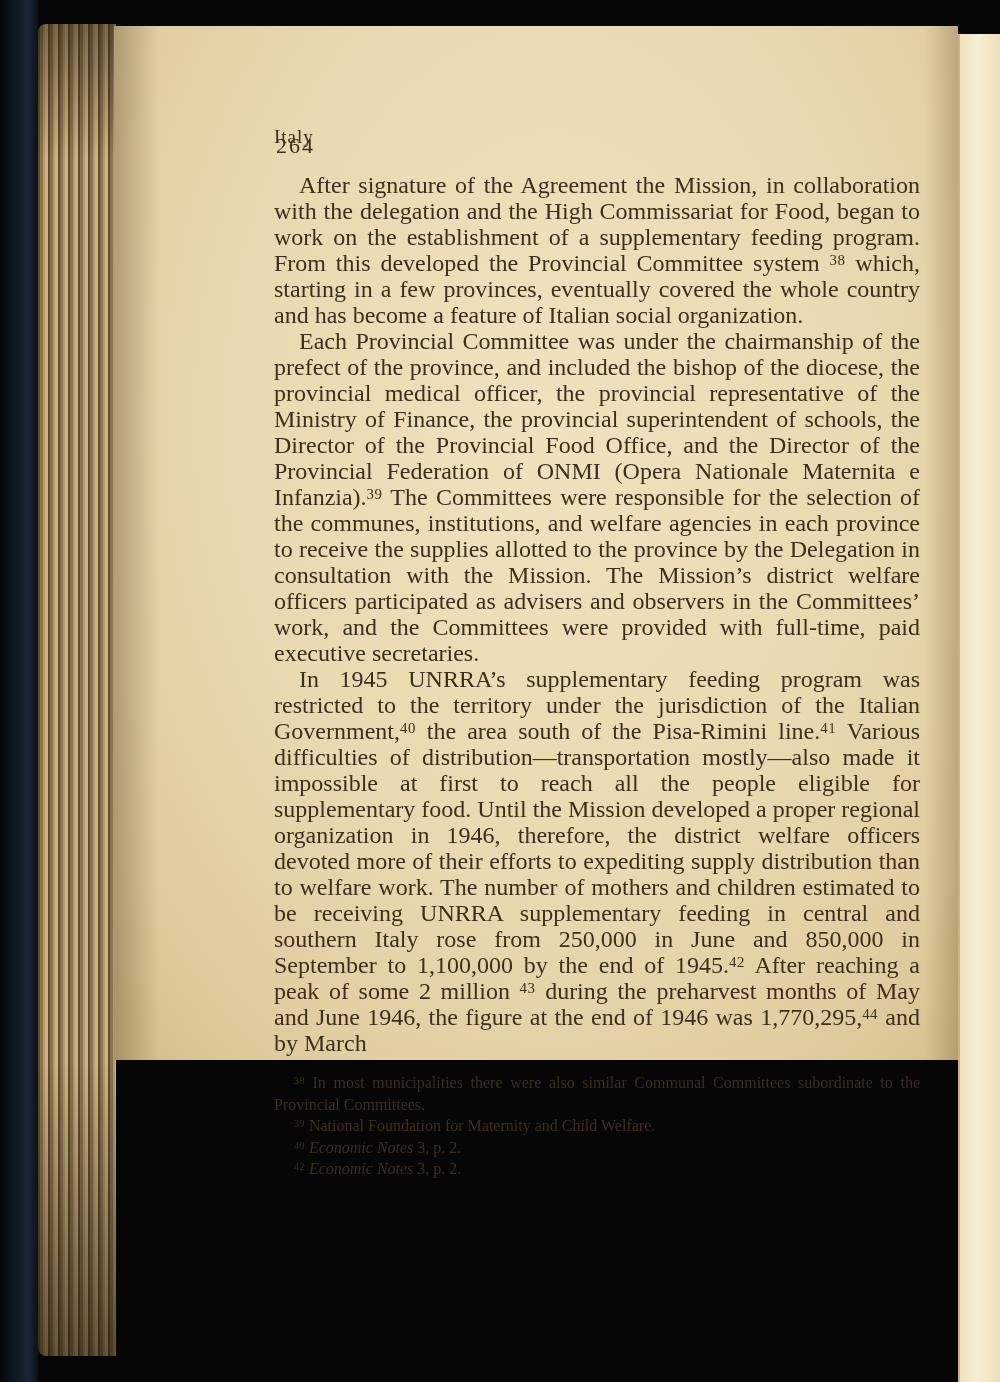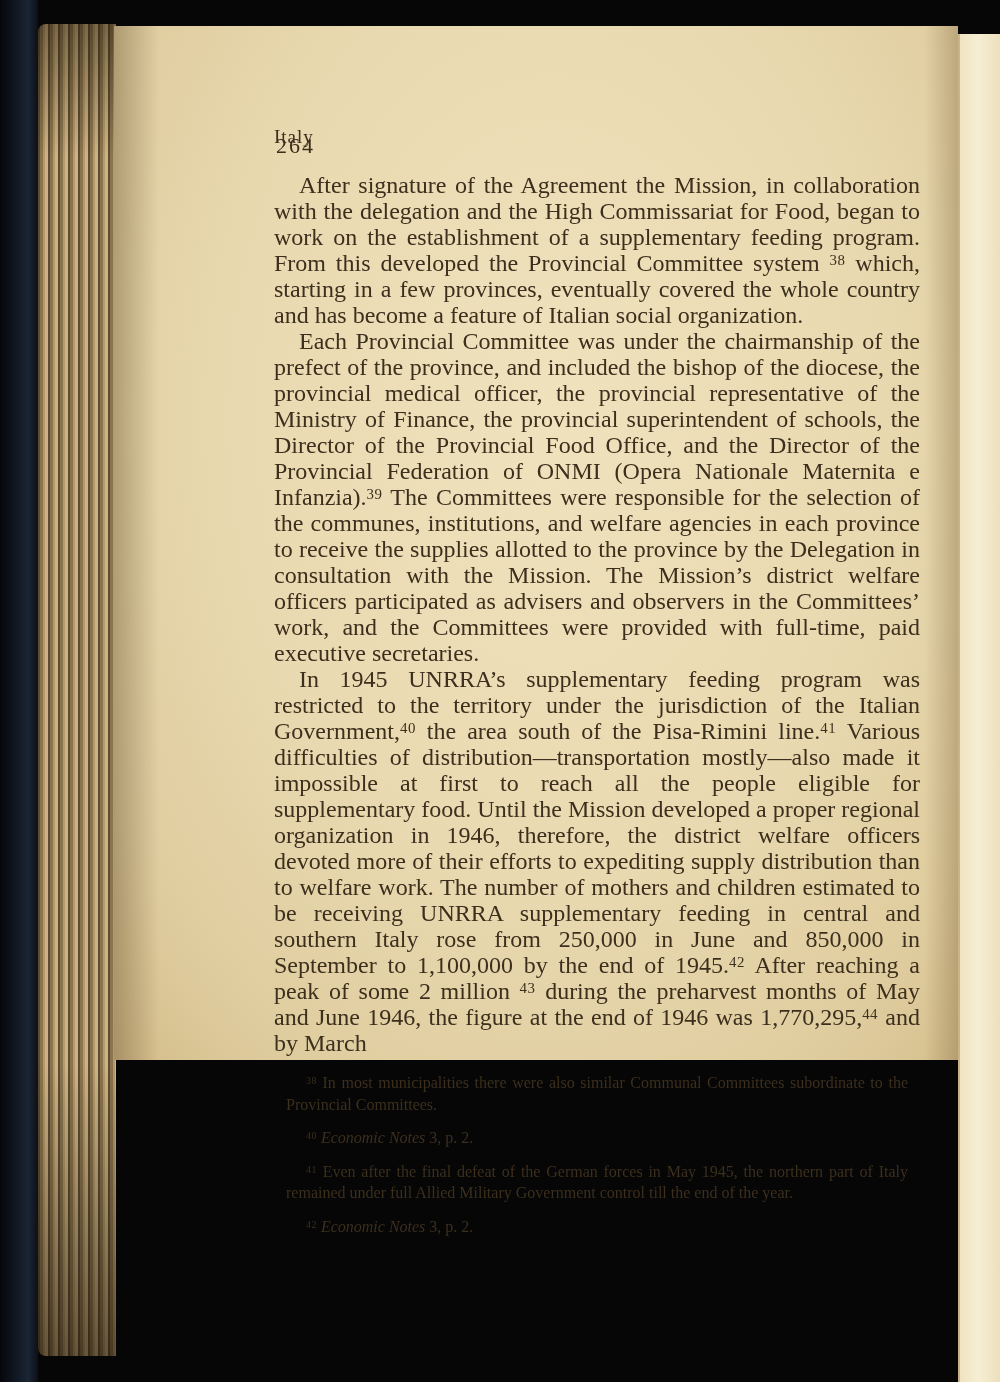--- a/index.html
+++ b/index.html
@@ -44,21 +44,21 @@
   .pageno { position: absolute; left: 2px; top: 7px; font-size: 22px; letter-spacing: 2px; }
   .running-head { display: block; font-size: 19px; letter-spacing: 1px; }
 
   .body-text { text-align: justify; font-size: 24px; line-height: 26px; }
   .para { margin: 0; text-indent: 25px; }
 
   sup { font-size: .62em; line-height: 0; vertical-align: .38em; letter-spacing: .5px; }
   i { }
 
   .footnotes { margin-top: 16px; text-align: justify; font-size: 16px; line-height: 21.5px; }
-  .footnote { margin: 12px; text-indent: 20px; }
+  .footnote { margin: 0; text-indent: 20px; }
   .fn-gap { display: inline-block; width: 290px; }
 </style>
 </head>
 <body>
 
 <div class="scene">
   <div class="spine"></div>
   <div class="page-edges"></div>
 
   <div class="page">
@@ -70,22 +70,22 @@
       </div>
 
       <div class="body-text">
           <p class="para"><span>After signature of the Agreement the Mission, in collaboration with the delegation and the High Commissariat for Food, began to work on the establishment of a supplementary feeding program. From this developed the Provincial Committee system </span><sup>38</sup><span> which, starting in a few provinces, eventually covered the whole country and has become a feature of Italian social organization.</span></p>
           <p class="para"><span>Each Provincial Committee was under the chairmanship of the prefect of the province, and included the bishop of the diocese, the provincial medical officer, the provincial representative of the Ministry of Finance, the provincial superintendent of schools, the Director of the Provincial Food Office, and the Director of the Provincial Federation of ONMI (Opera Nationale Maternita e Infanzia).</span><sup>39</sup><span> The Committees were responsible for the selection of the communes, institutions, and welfare agencies in each province to receive the supplies allotted to the province by the Delegation in consultation with the Mission. The Mission’s district welfare officers participated as advisers and observers in the Committees’ work, and the Committees were provided with full-time, paid executive secretaries.</span></p>
           <p class="para"><span>In 1945 UNRRA’s supplementary feeding program was restricted to the territory under the jurisdiction of the Italian Government,</span><sup>40</sup><span> the area south of the Pisa-Rimini line.</span><sup>41</sup><span> Various difficulties of distribution—transportation mostly—also made it impossible at first to reach all the people eligible for supplementary food. Until the Mission developed a proper regional organization in 1946, therefore, the district welfare officers devoted more of their efforts to expediting supply distribution than to welfare work. The number of mothers and children estimated to be receiving UNRRA supplementary feeding in central and southern Italy rose from 250,000 in June and 850,000 in September to 1,100,000 by the end of 1945.</span><sup>42</sup><span> After reaching a peak of some 2 million </span><sup>43</sup><span> during the preharvest months of May and June 1946, the figure at the end of 1946 was 1,770,295,</span><sup>44</sup><span> and by March</span></p>
         </div>
 
       <div class="footnotes">
           <p class="footnote"><sup>38</sup><span> In most municipalities there were also similar Communal Committees subordinate to the Provincial Committees.</span></p>
+          <p class="footnote"><sup>39</sup><span> National Foundation for Maternity and Child Welfare.</span></p>
           <p class="footnote"><sup>40</sup><span> </span><i>Economic Notes</i><span> 3, p. 2.</span></p>
-          <p class="footnote"><sup>41</sup><span> Even after the final defeat of the German forces in May 1945, the northern part of Italy remained under full Allied Military Government control till the end of the year.</span></p>
           <p class="footnote"><sup>42</sup><span> </span><i>Economic Notes</i><span> 3, p. 2.</span></p>
         </div>
 
     </div>
   </div>
 
   <div class="next-page"></div>
 </div>
 
 </body></html>

